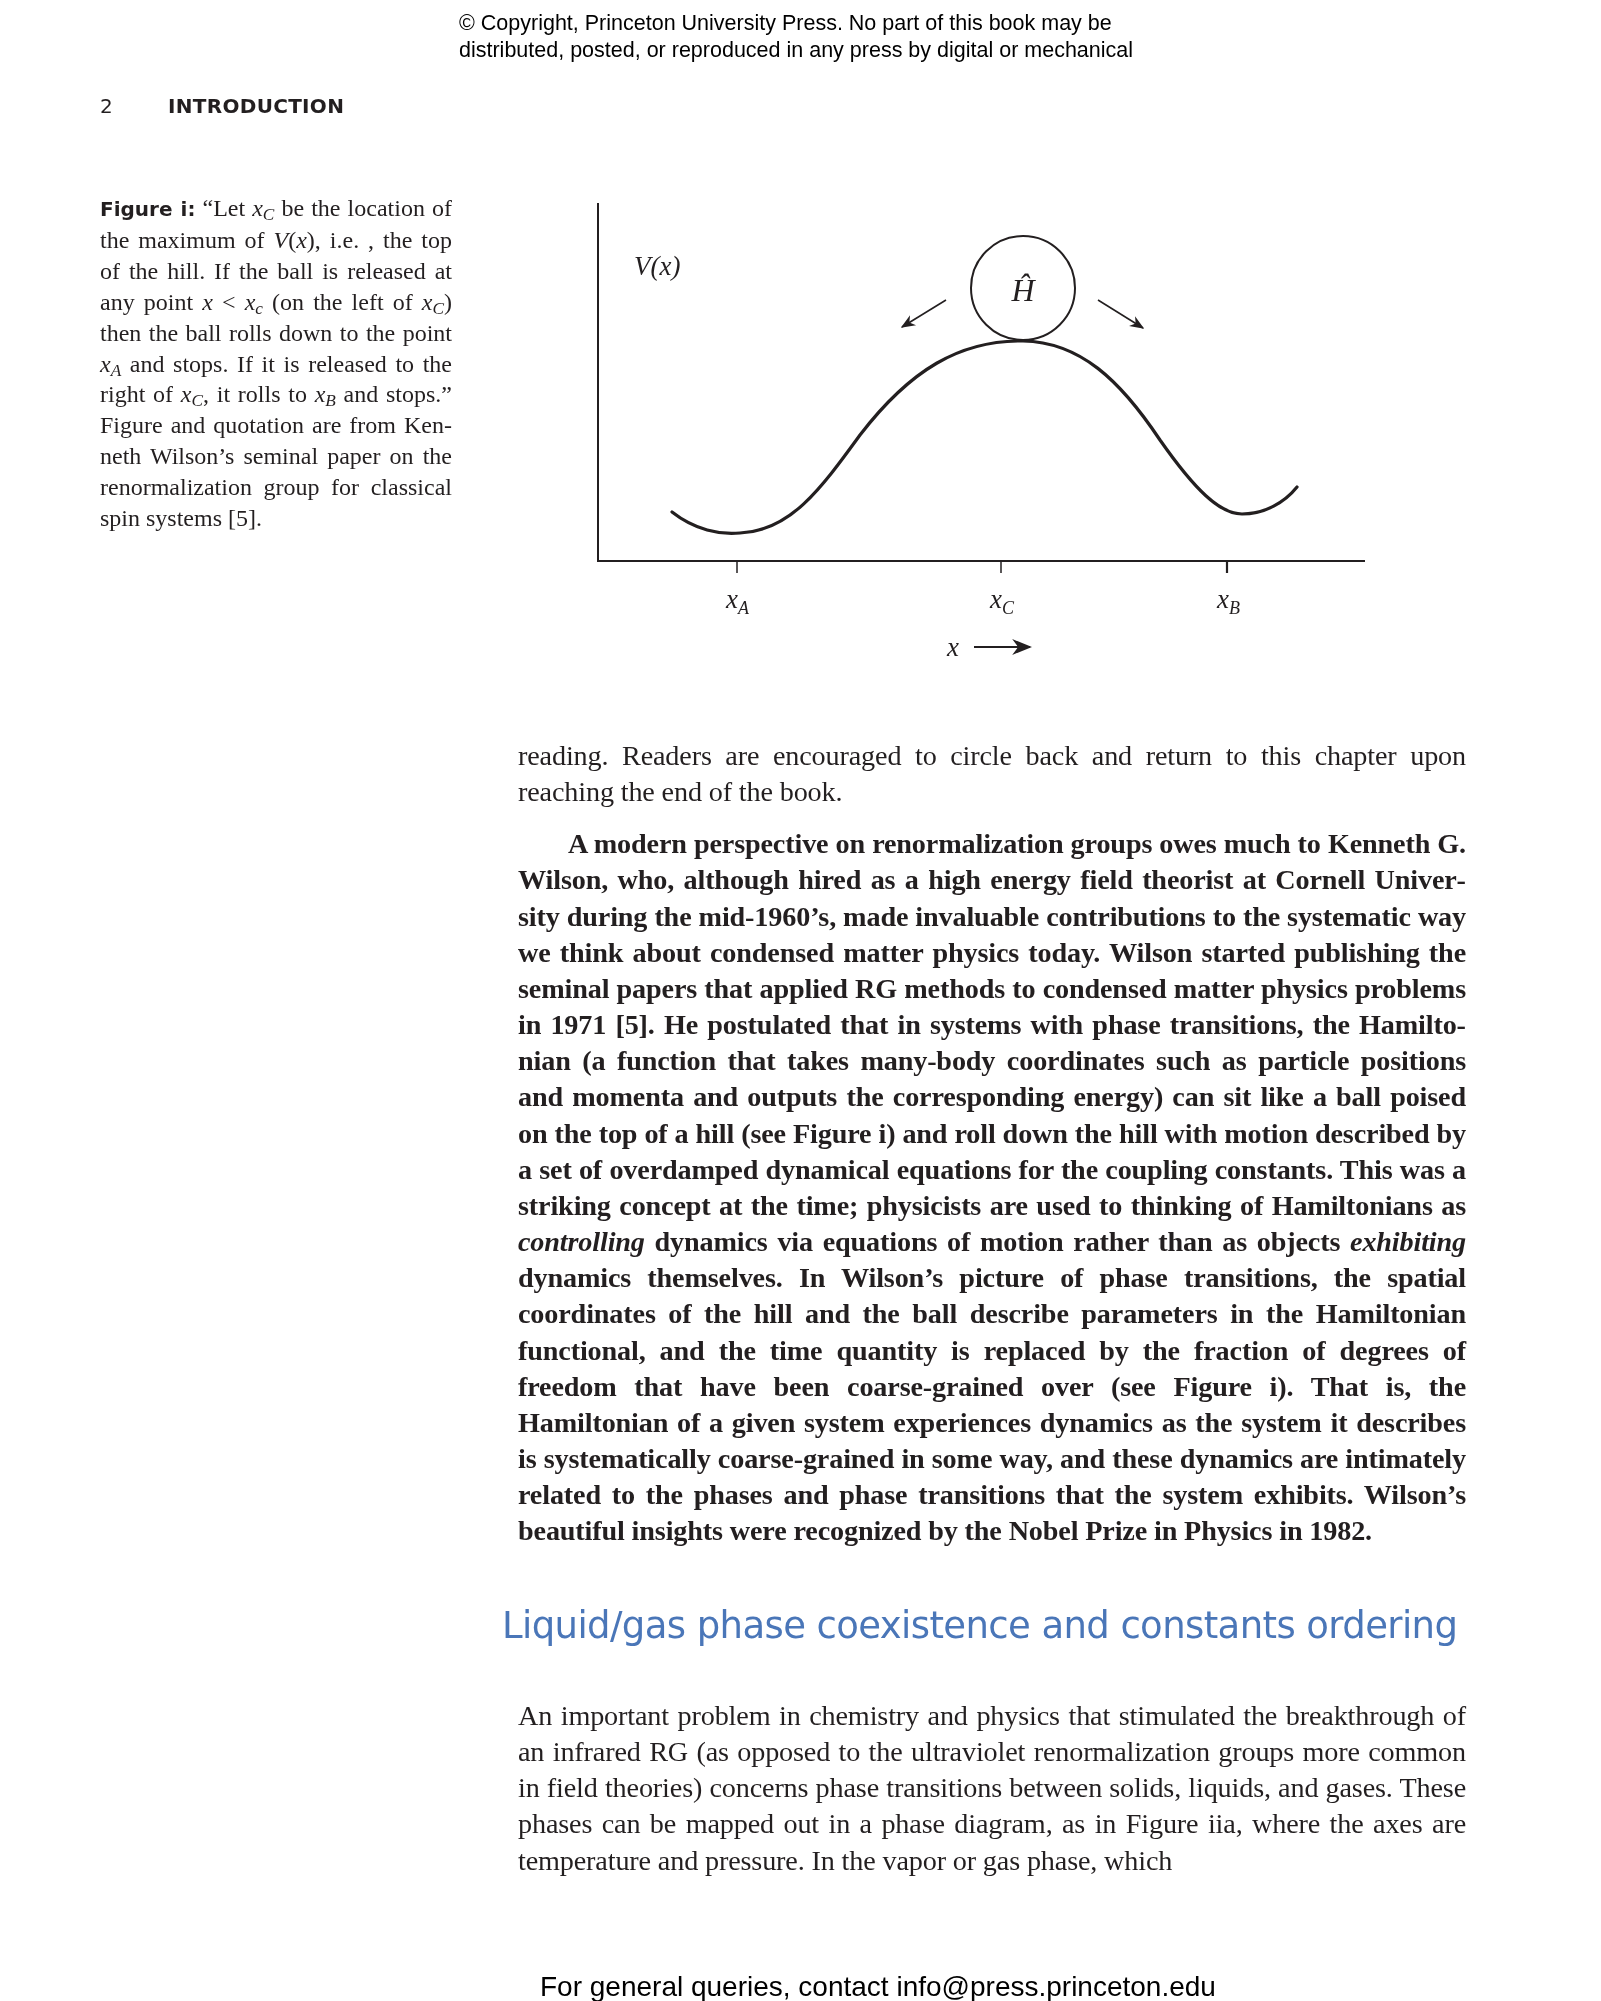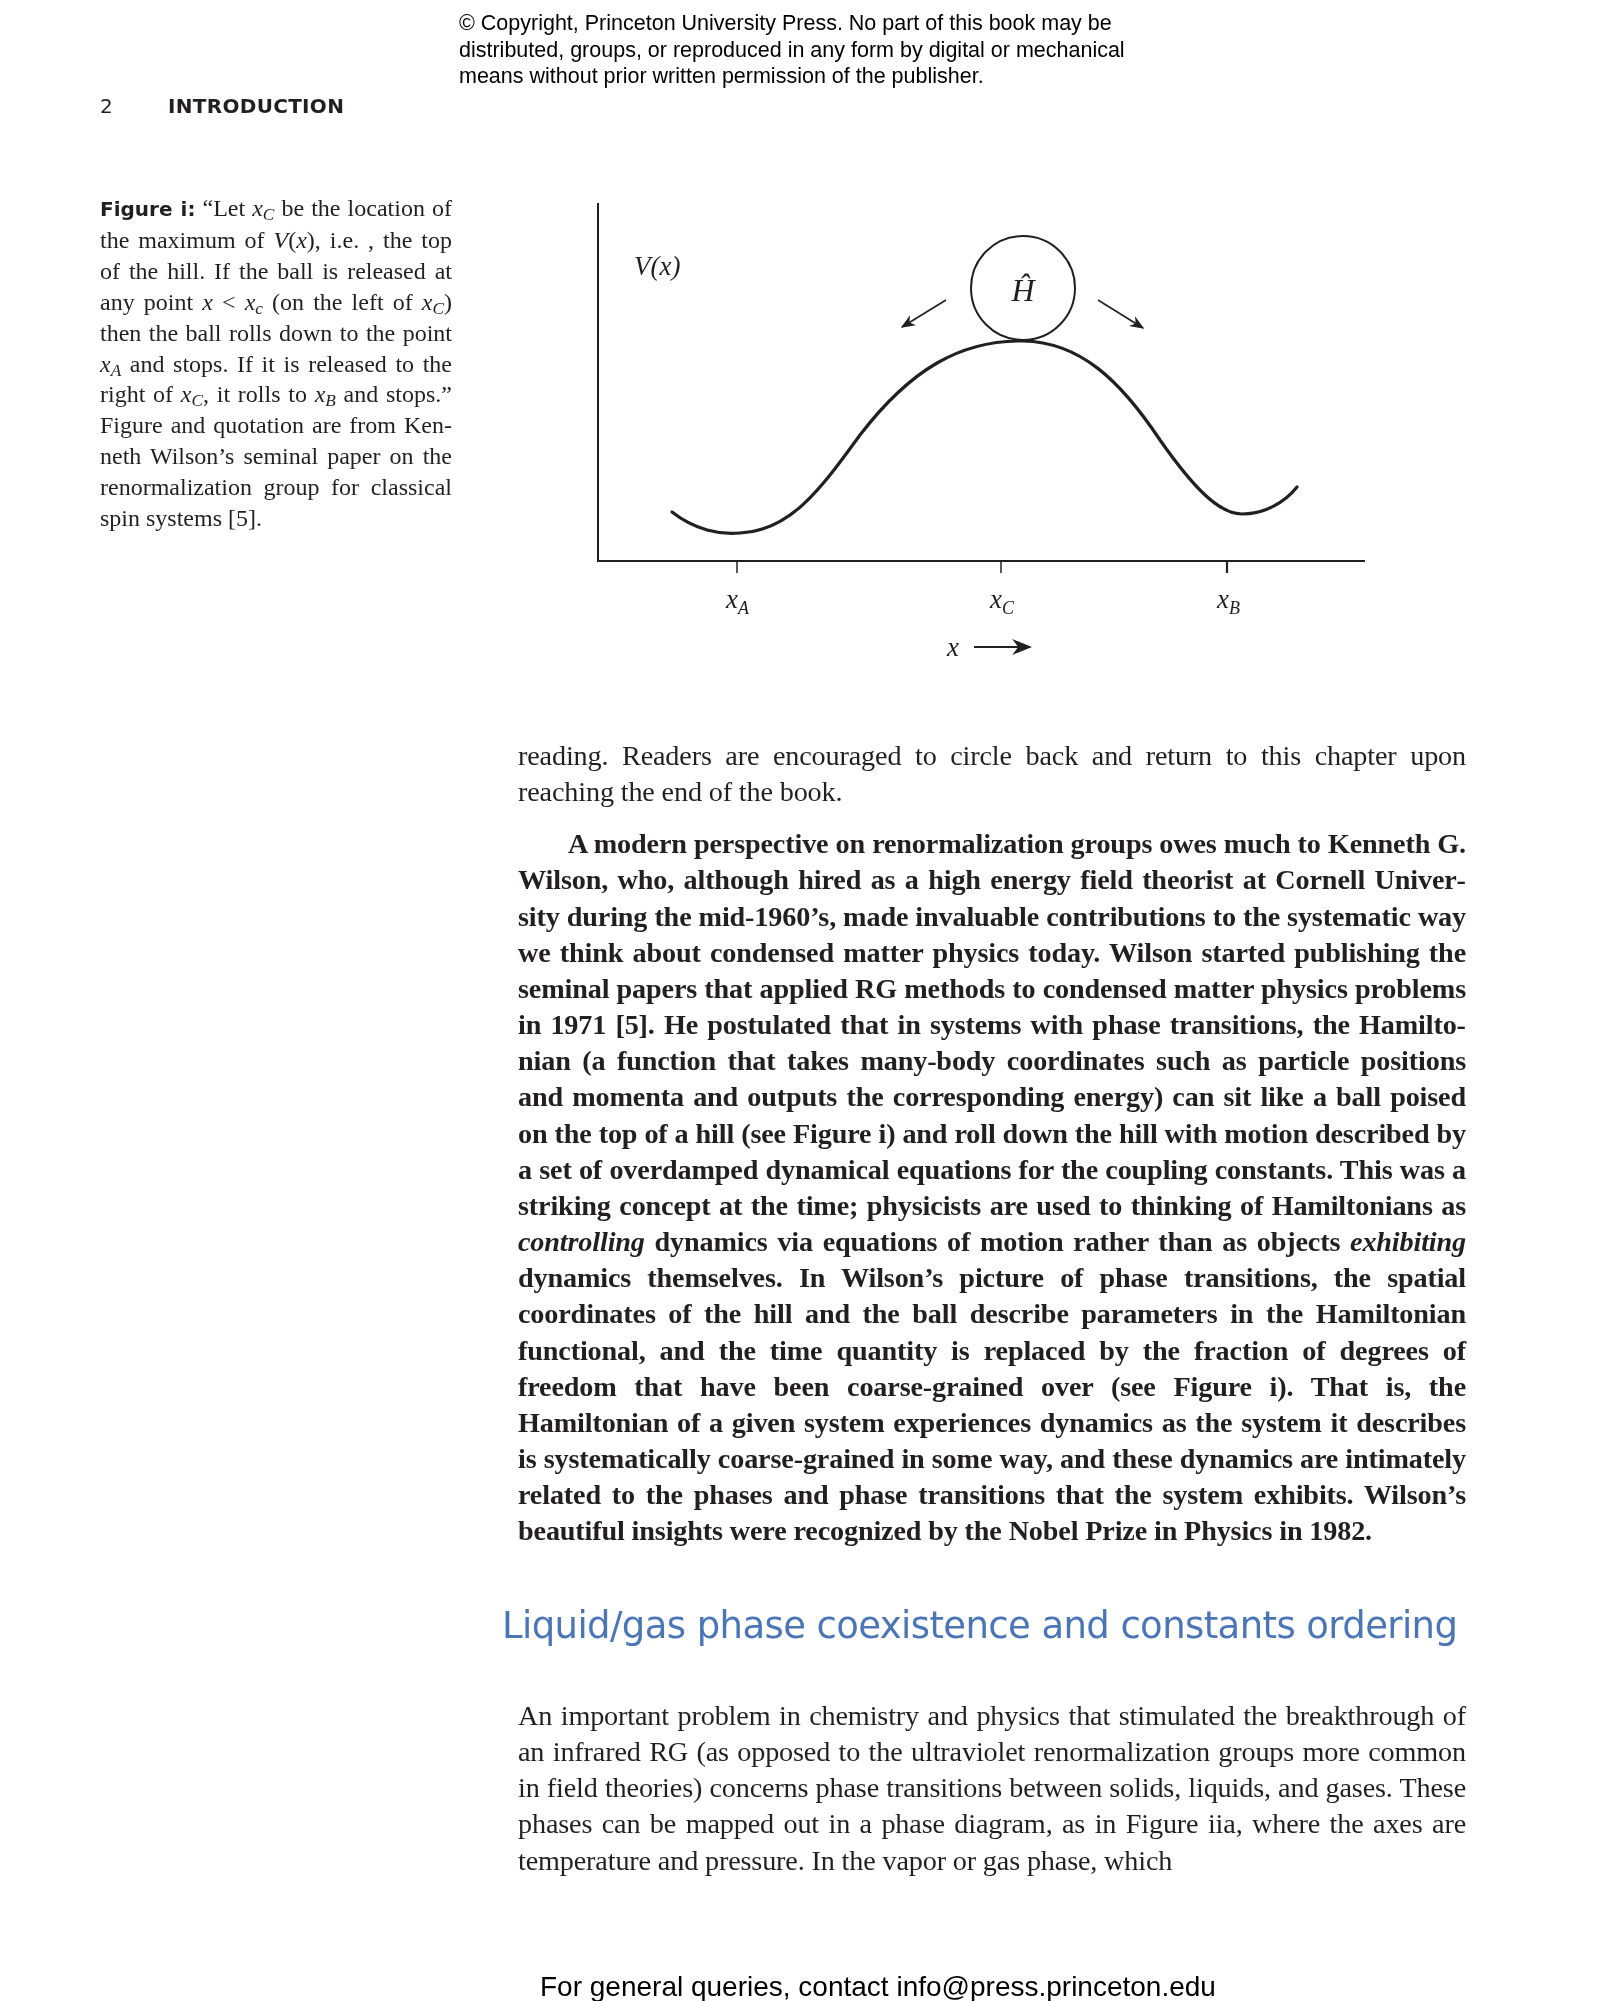--- a/index.html
+++ b/index.html
@@ -38,22 +38,21 @@
   .para2 { top:1682px; }
   .footer {
     left:540px; top:1971px; font-family:"Liberation Sans", sans-serif; font-size:28px; color:#000;
   }
 </style>
 </head>
 <body>
 
 <div class="abs copyright">
   <div>© Copyright, Princeton University Press. No part of this book may be</div>
-  <div>distributed, groups, or reproduced in any form by digital or mechanical</div>
-  <div>means without prior written permission of the publisher.</div>
+  <div>distributed, posted, or reproduced in any press by digital or mechanical</div>
 </div>
 
 <div class="abs runhead pagenum">2</div>
 <div class="abs runhead section-title">INTRODUCTION</div>
 
 <div class="abs caption">
   <p><span class="label">Figure i:</span><span id="caption-body"><span> “Let </span><span class="math">x<sub>C</sub></span><span> be the location of the maximum of </span><span class="math">V</span><span>(</span><span class="math">x</span><span>), i.e. , the top of the hill. If the ball is released at any point </span><span class="math">x</span><span> &lt; </span><span class="math">x<sub>c</sub></span><span> (on the left of </span><span class="math">x<sub>C</sub></span><span>) then the ball rolls down to the point </span><span class="math">x<sub>A</sub></span><span> and stops. If it is released to the right of </span><span class="math">x<sub>C</sub></span><span>, it rolls to </span><span class="math">x<sub>B</sub></span><span> and stops.” Figure and quotation are from Ken­neth Wilson’s seminal paper on the renormalization group for classical spin systems [5].</span></span></p>
 </div>
 
 <div class="abs figure">

